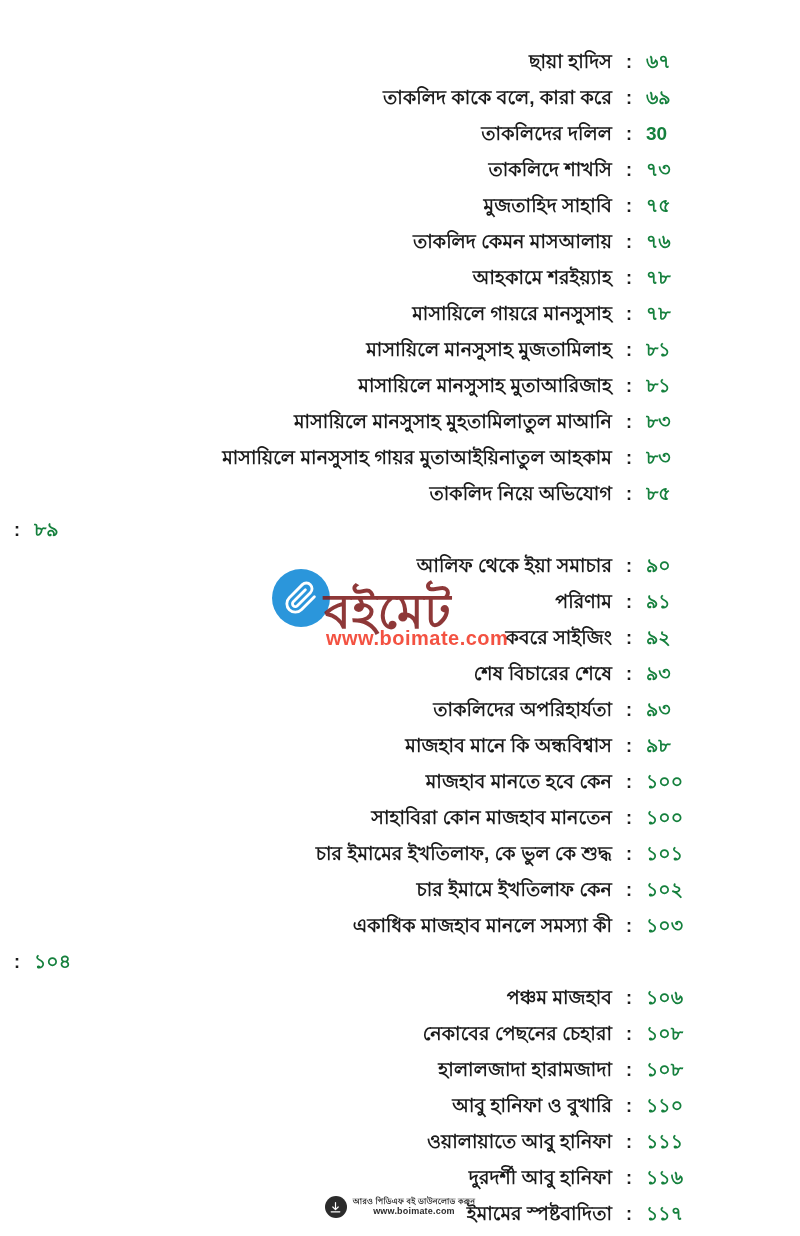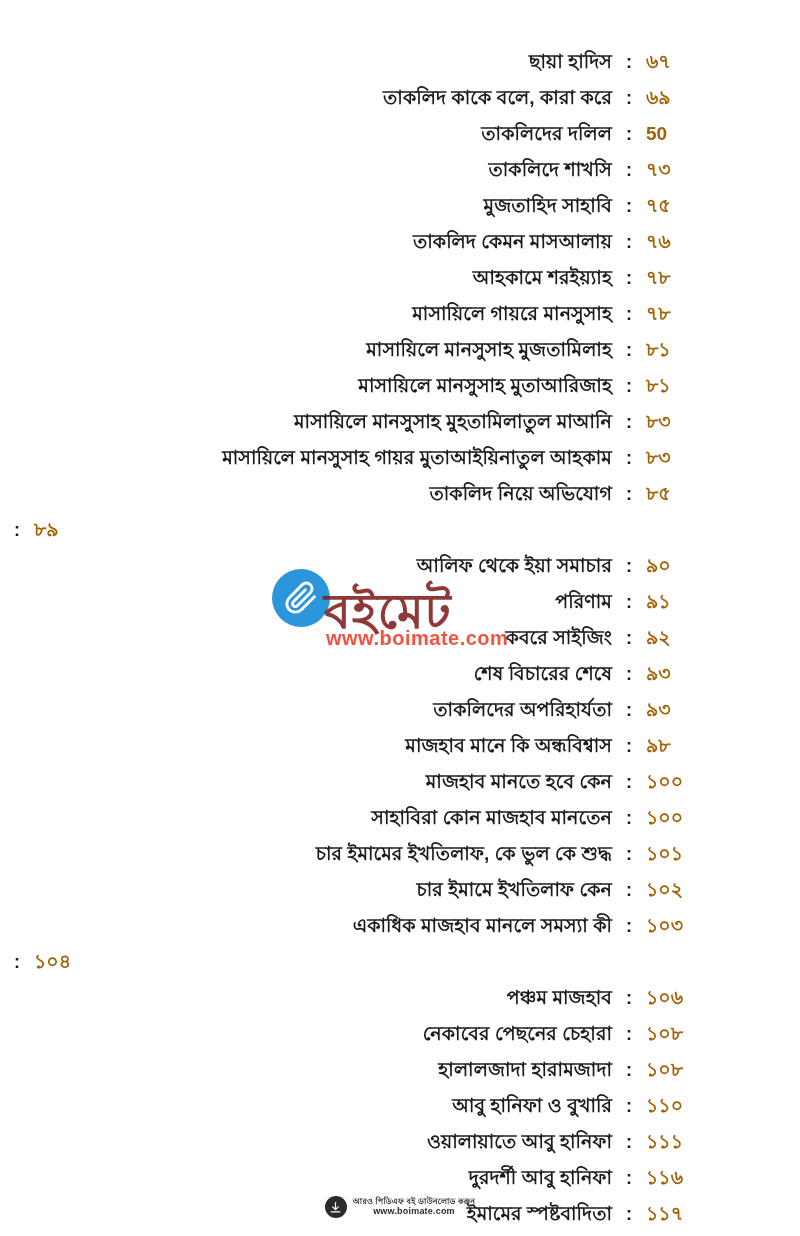--- a/index.html
+++ b/index.html
@@ -50,21 +50,21 @@
     font-size: 18px;
     font-weight: bold;
     color: #1b1b1b;
   }
   .toc-page {
     flex: 0 0 auto;
     width: 80px;
     text-align: left;
     font-size: 19px;
     font-weight: bold;
-    color: #a16207;
+    color: #15803d;
   }
 
   
   .watermark {
     position: absolute;
     left: 272px;
     top: 565px;
     width: 266px;
     height: 95px;
     pointer-events: none;
@@ -161,21 +161,21 @@
         <div class="toc-page">৬৭</div>
       </div>
       <div class="toc-row">
         <div class="toc-title">তাকলিদ কাকে বলে, কারা করে</div>
         <div class="toc-colon">:</div>
         <div class="toc-page">৬৯</div>
       </div>
       <div class="toc-row">
         <div class="toc-title">তাকলিদের দলিল</div>
         <div class="toc-colon">:</div>
-        <div class="toc-page">50</div>
+        <div class="toc-page">30</div>
       </div>
       <div class="toc-row">
         <div class="toc-title">তাকলিদে শাখসি</div>
         <div class="toc-colon">:</div>
         <div class="toc-page">৭৩</div>
       </div>
       <div class="toc-row">
         <div class="toc-title">মুজতাহিদ সাহাবি</div>
         <div class="toc-colon">:</div>
         <div class="toc-page">৭৫</div>

